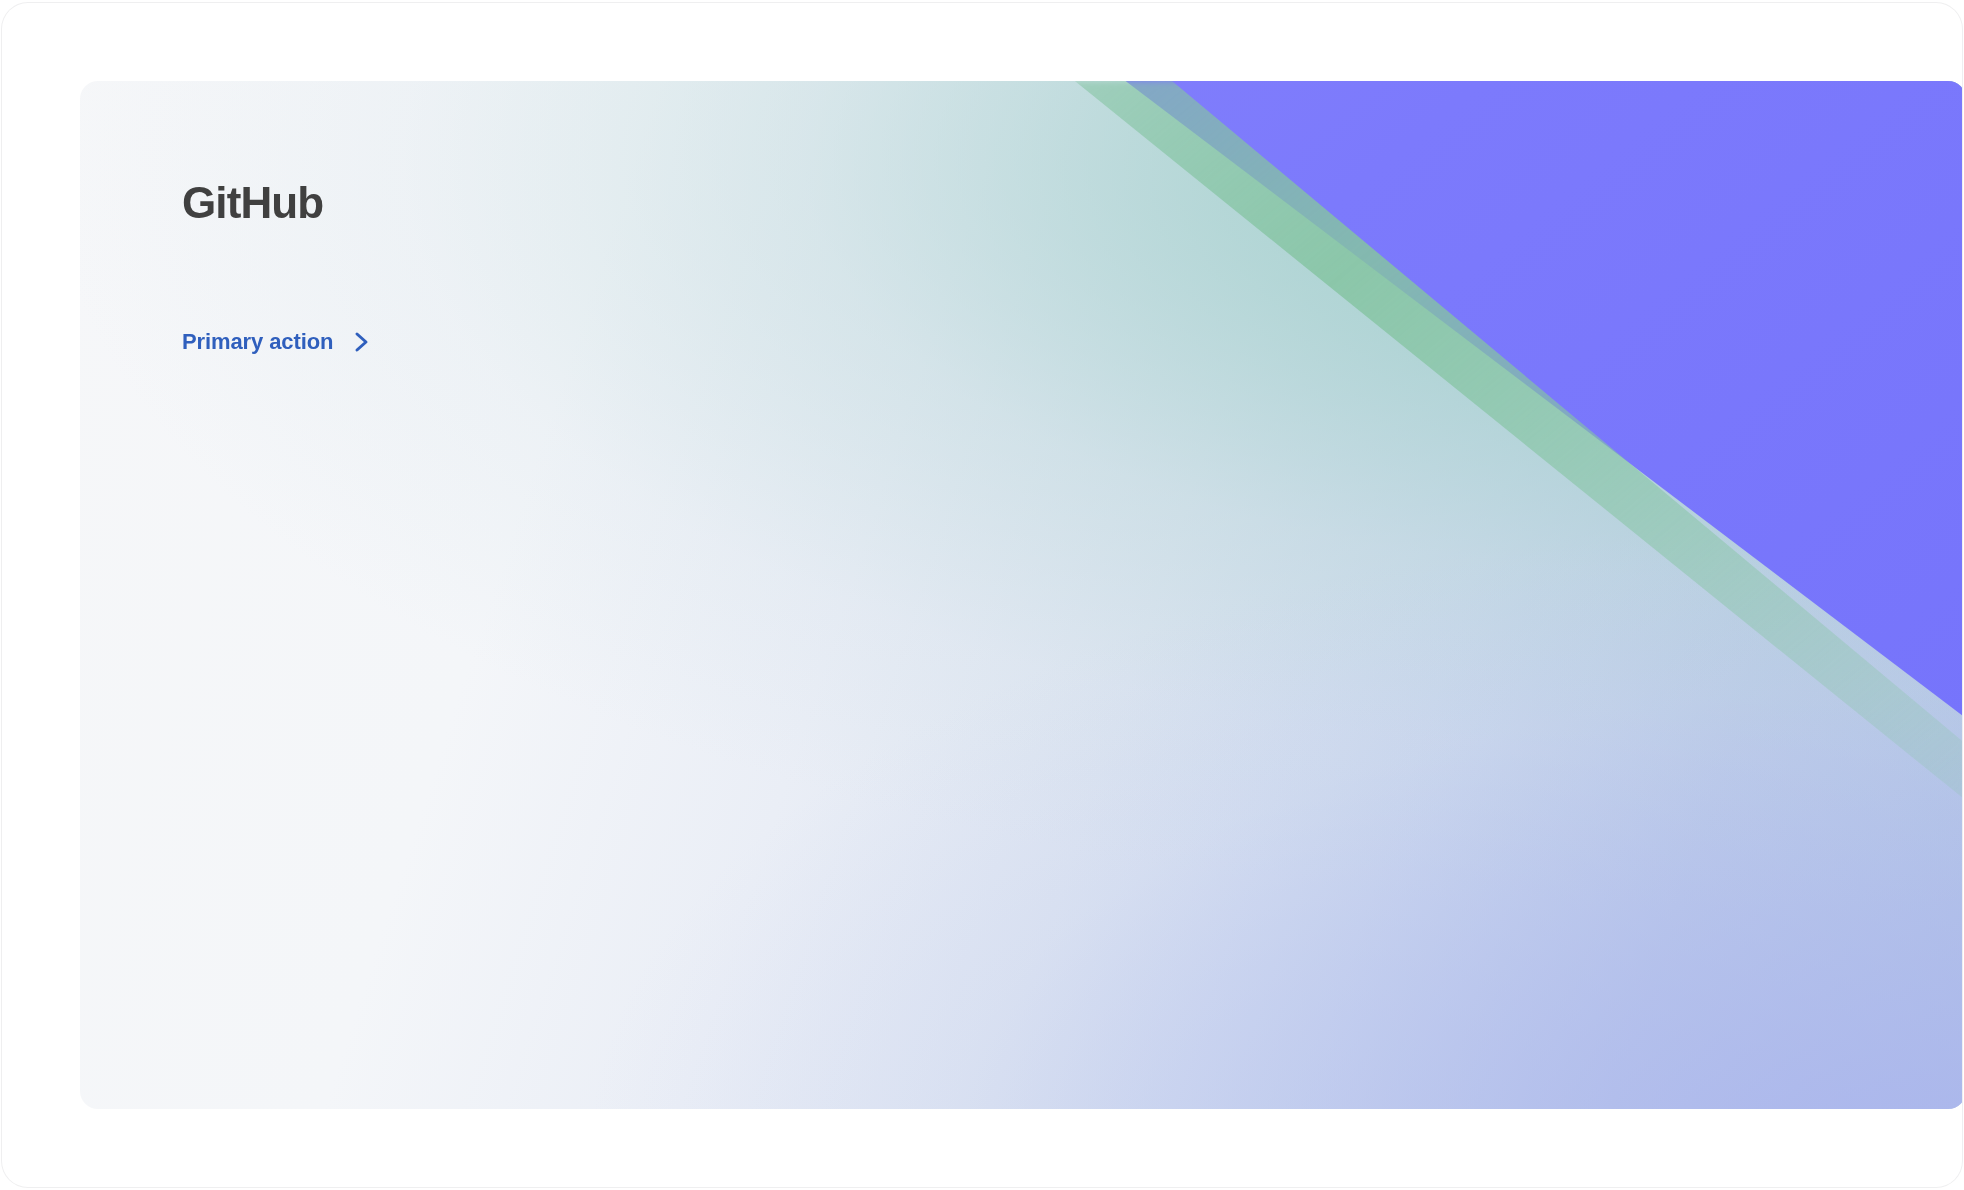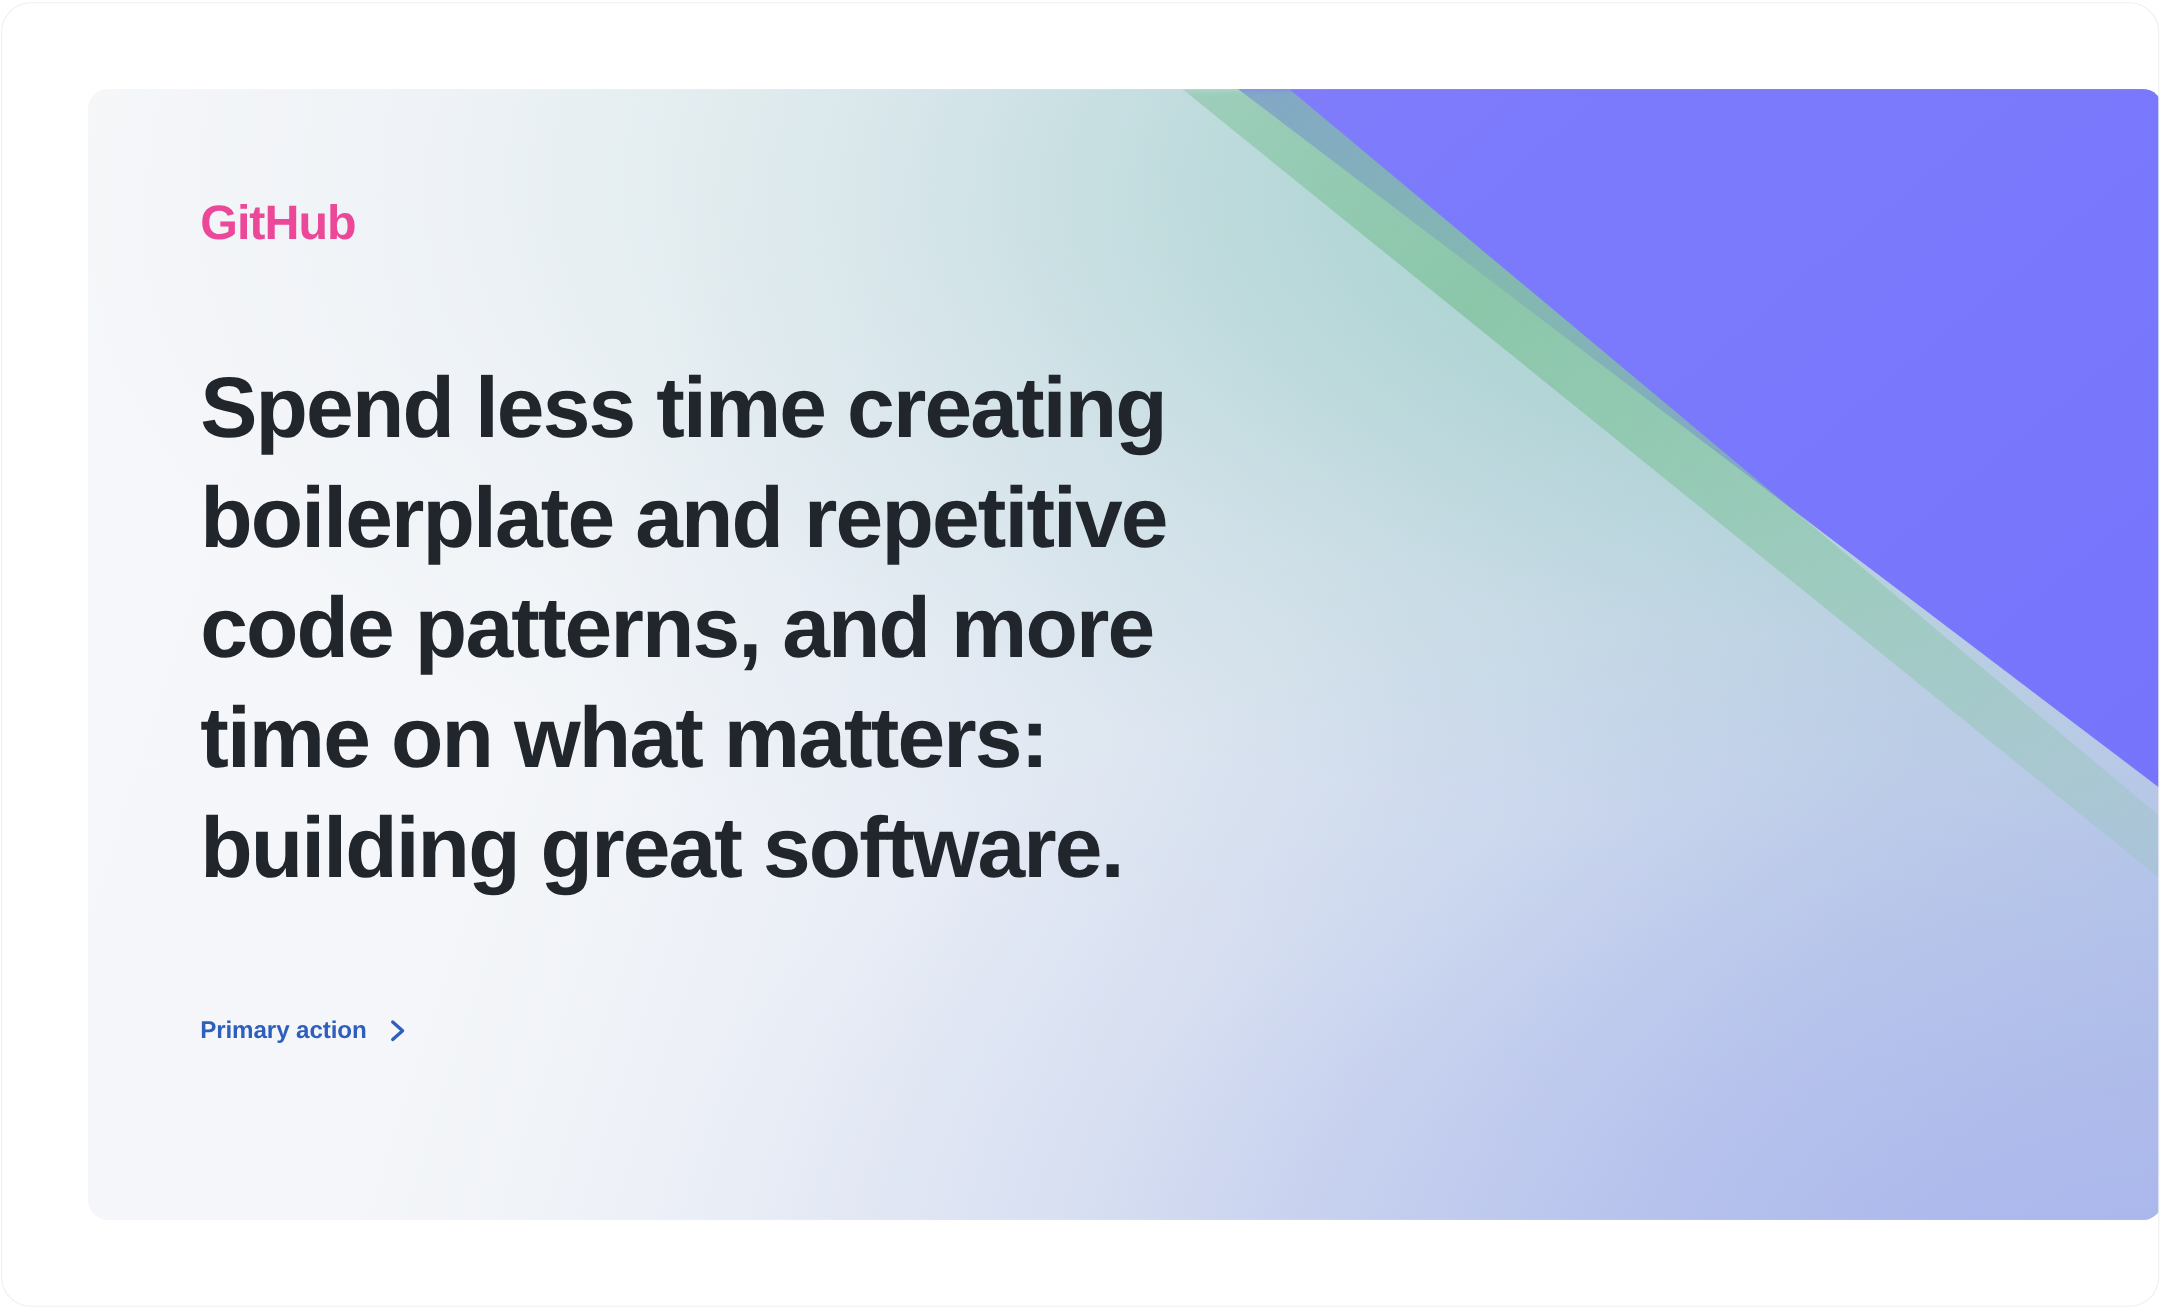--- a/index.html
+++ b/index.html
@@ -103,21 +103,21 @@
     left: 102px;
     top: 100px;
     width: 1060px;
     z-index: 5;
   }
 
   .brand-wordmark {
     font-size: 44px;
     font-weight: 700;
     letter-spacing: -0.02em;
-    color: #ec4899;
+    color: #404040;
     line-height: 1;
   }
 
   .hero-headline {
     margin-top: 95px;
     font-size: 78px;
     font-weight: 700;
     line-height: 100px;
     letter-spacing: -0.022em;
     color: #21262d;
@@ -157,21 +157,20 @@
     <div class="card-base"></div>
     <div class="card-teal"></div>
     <div class="card-lavender"></div>
     <div class="card-purple-wedge"></div>
     <div class="card-wedge-seam"></div>
 
     <div class="card-content">
 
       <div class="brand-wordmark">GitHub</div>
 
-      <h1 class="hero-headline">Spend less time creating boilerplate and repetitive code patterns, and more time on what matters: building great software.</h1>
 
       <a class="primary-action" href="#">
         <span>Primary action</span>
         <span class="chevron-right-icon">
           <svg width="22" height="30" viewBox="0 0 22 30" fill="none" aria-hidden="true">
             <path d="M6 7 L15 15 L6 23" stroke="currentColor" stroke-width="3" stroke-linecap="round" stroke-linejoin="round"></path>
           </svg>
         </span>
       </a>
 

